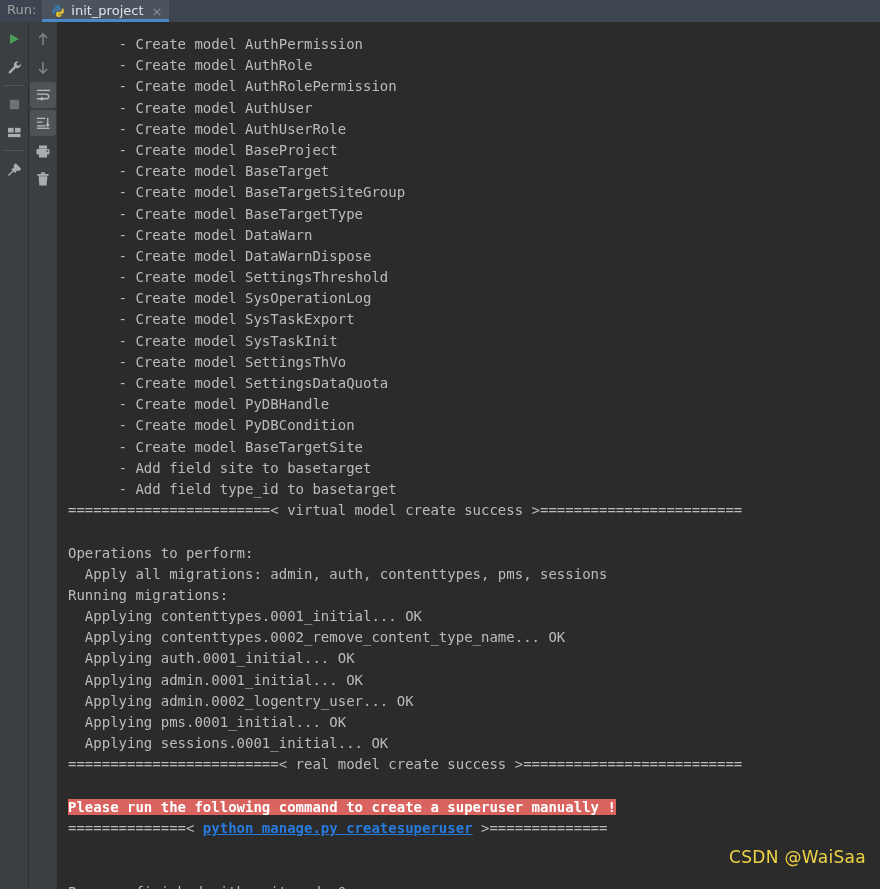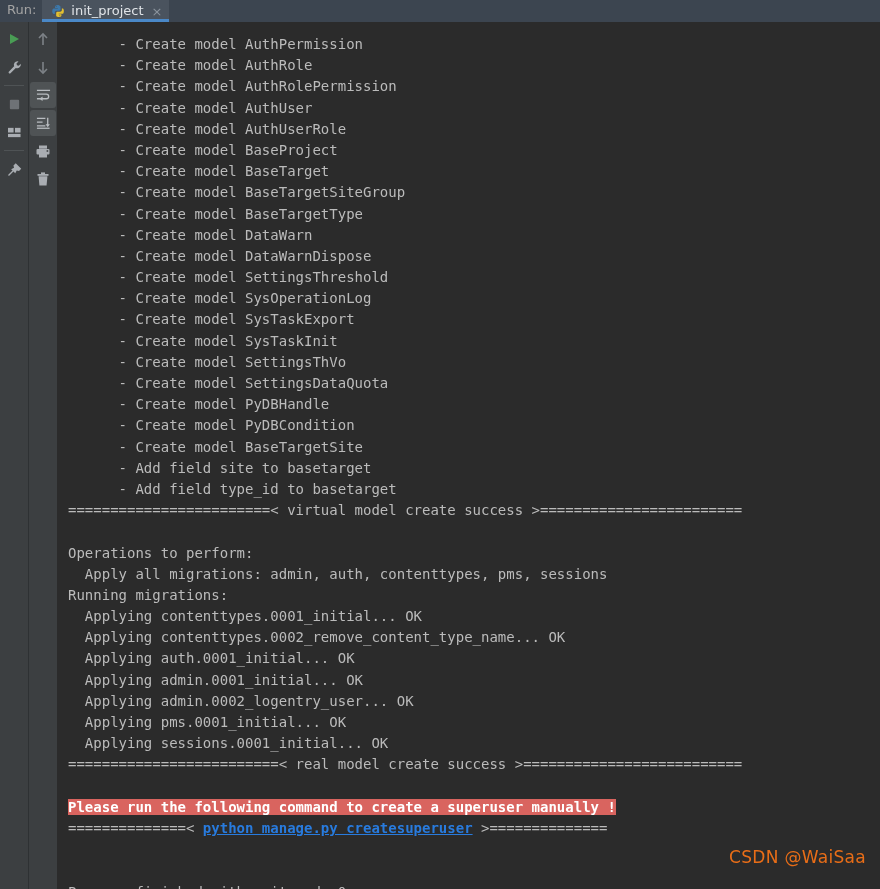--- a/index.html
+++ b/index.html
@@ -137,21 +137,21 @@
     text-decoration: underline;
     cursor: pointer;
     font-weight: bold;
   }
 
   
   .watermark {
     position: absolute;
     right: 14px;
     bottom: 22px;
-    color: #f97316;
+    color: #fde047;
     font-family: "DejaVu Sans", sans-serif;
     font-size: 17px;
     letter-spacing: 0.3px;
     opacity: 0.92;
     pointer-events: none;
   }
 </style>
 </head>
 <body>
 

